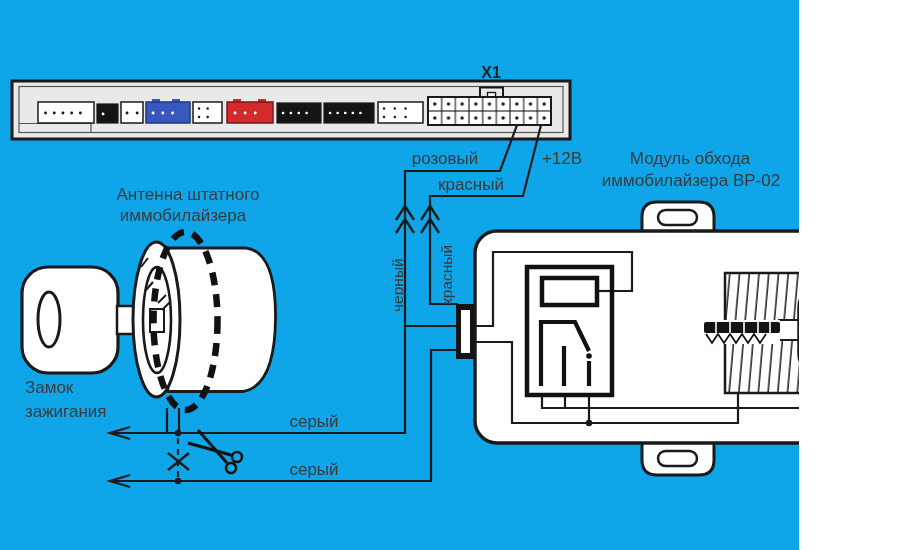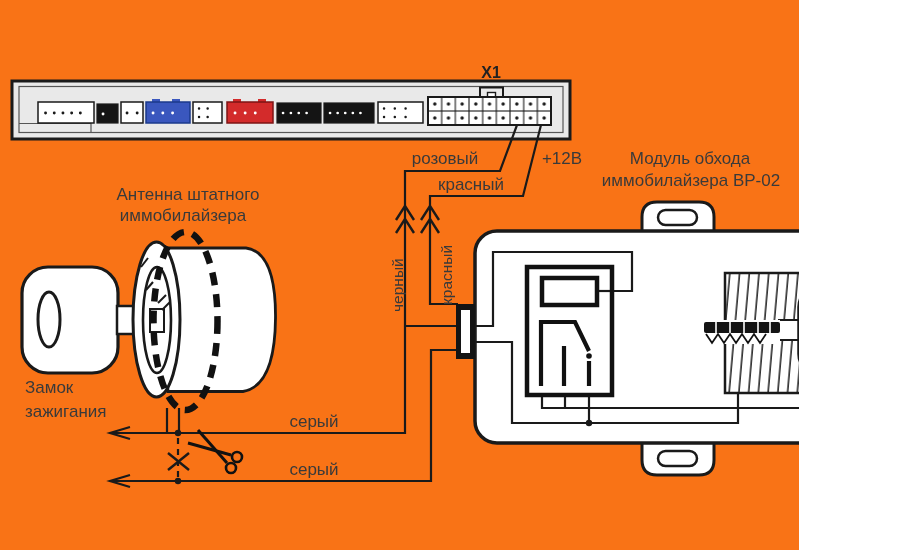--- a/index.html
+++ b/index.html
@@ -1,16 +1,16 @@
 <!DOCTYPE html>
 <html><head>
 <meta charset="utf-8">
 <style>
   html,body{margin:0;padding:0;background:#ffffff;}
-  .canvas{position:relative;width:799px;height:550px;background:#f97316;overflow:hidden;
+  .canvas{position:relative;width:799px;height:550px;background:#0ea5e9;overflow:hidden;
           font-family:"Liberation Sans",sans-serif;}
   svg{display:block}
   text{font-family:"Liberation Sans",sans-serif;fill:#3a3a3a;}
   .lbl{font-size:17px;}
   .lbl-v{font-size:15.5px;}
   .x1{font-size:16px;font-weight:bold;fill:#222;}
 </style>
 </head>
 <body>
 

